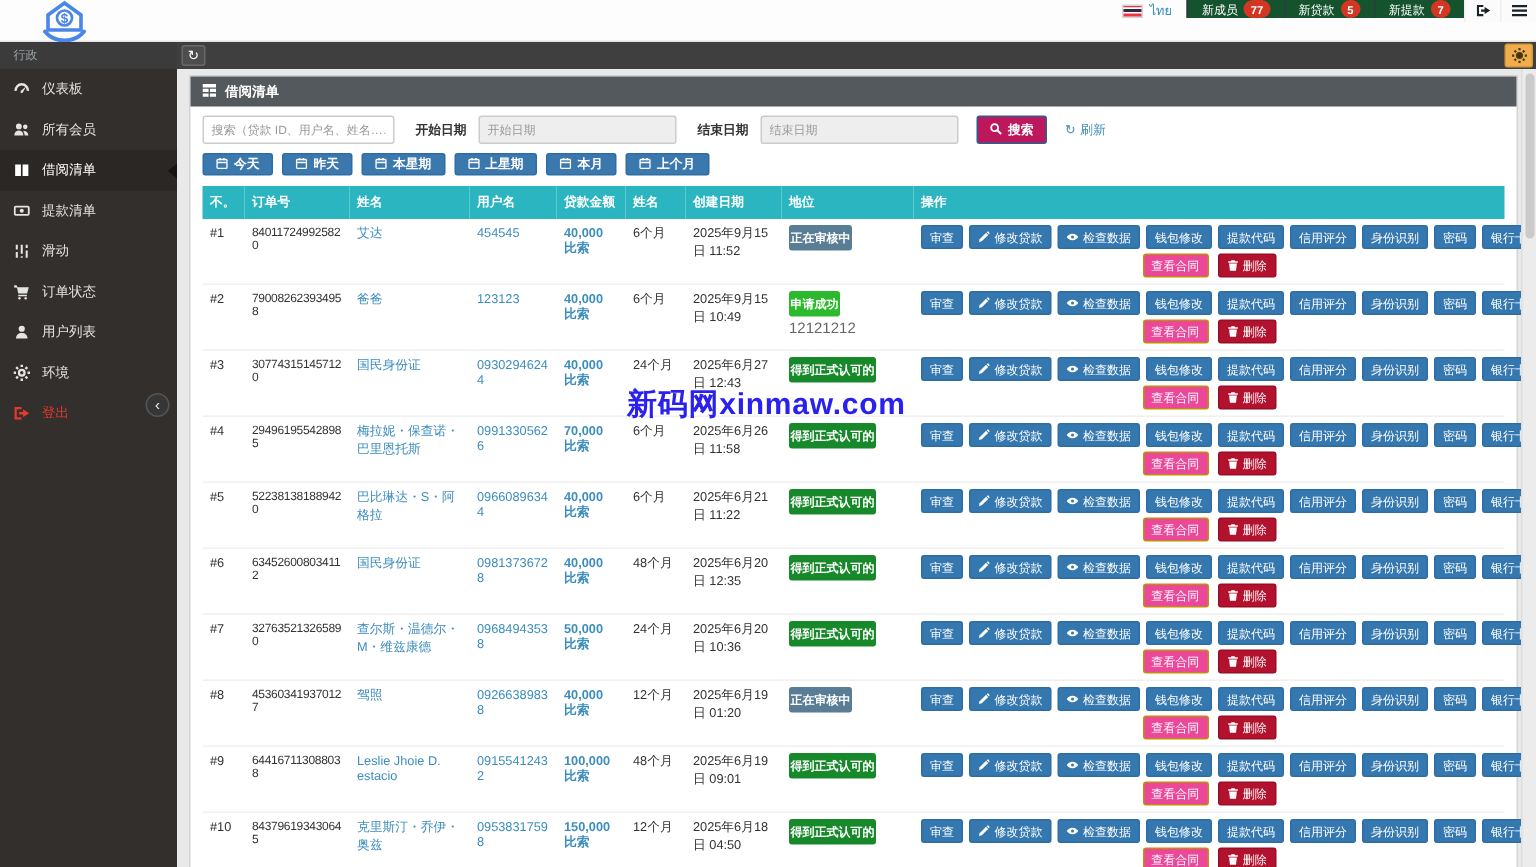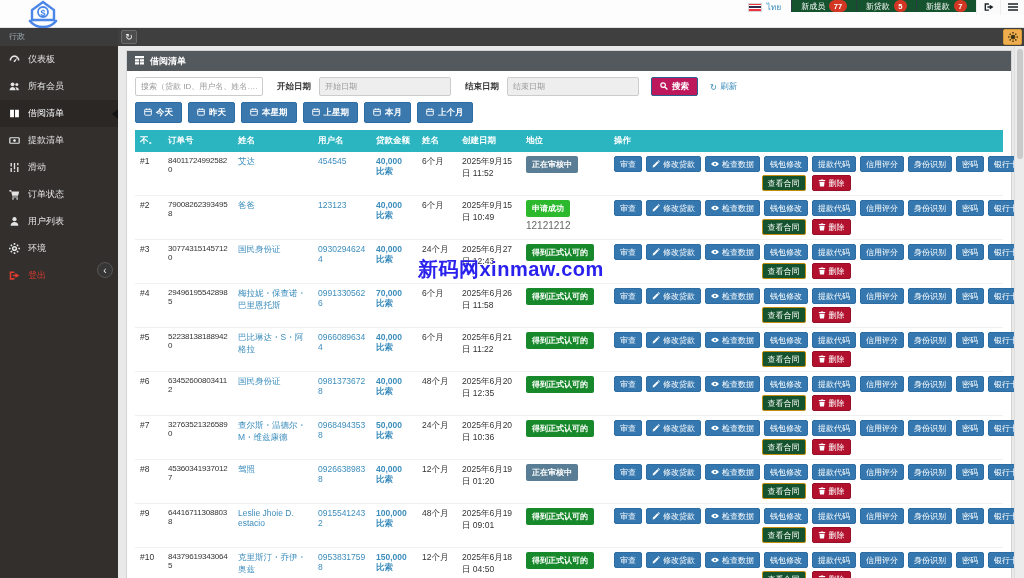--- a/index.html
+++ b/index.html
@@ -50,41 +50,41 @@
   .filter-row { display:flex; align-items:center; }
   .search-input { width:128px; height:19px; border:1px solid #ccc; border-radius:2px; font-size:8px; padding:0 5px; color:#555; font-family:inherit; }
   .search-input::placeholder, .date-input::placeholder { color:#999; }
   .flabel { font-size:8.5px; font-weight:bold; color:#333; margin:0 8px 0 14px; }
   .date-input { width:132px; height:19px; background:#eee; border:1px solid #ccc; border-radius:2px; font-size:8px; padding:0 5px; color:#777; font-family:inherit; }
   .btn-search { height:19px; margin-left:12px; background:#be185d; color:#fff; border:1px solid #286090; border-radius:2px; font-size:8.5px; font-weight:bold; display:flex; align-items:center; gap:4px; padding:0 8px; cursor:pointer; font-family:inherit; }
   .btn-search svg { width:8px; height:8px; }
   .refresh-link { color:#3c8dbc; font-size:8.5px; display:flex; align-items:center; gap:3px; margin-left:12px; cursor:pointer; text-decoration:none; }
 
   .quick-row { display:flex; gap:6px; margin-top:6px; }
-  .btn-quick { height:21px; background:#3b78ad; color:#fff; border:1px solid #2e6da4; border-radius:2px; font-size:8.5px; font-weight:bold; display:flex; align-items:center; gap:4px; padding:0 8px; cursor:pointer; font-family:inherit; }
+  .btn-quick { height:15px; background:#3b78ad; color:#fff; border:1px solid #2e6da4; border-radius:2px; font-size:8.5px; font-weight:bold; display:flex; align-items:center; gap:4px; padding:0 8px; cursor:pointer; font-family:inherit; }
   .btn-quick svg { width:8px; height:8px; }
 
   
   table { margin-top:7px; width:100%; border-collapse:collapse; table-layout:fixed; }
   thead th { background:#2ab5c0; color:#fff; font-size:8.5px; font-weight:bold; text-align:left; padding:5px; }
   tbody td { font-size:8.5px; color:#333; padding:4px 5px; border-bottom:1px solid #f0f0f0; vertical-align:top; word-wrap:break-word; }
   tbody tr { height:43px; }
   .c0{width:28px} .c1{width:70px} .c2{width:80px} .c3{width:58px} .c4{width:46px} .c5{width:40px} .c6{width:64px} .c7{width:88px}
   .ord { font-size:8px; letter-spacing:-.2px; }
   .link { color:#3c8dbc; text-decoration:none; cursor:pointer; }
   .amount { color:#3c8dbc; font-weight:bold; }
-  .badge-status { display:inline-block; padding:3px 6px; border-radius:2px; color:#fff; font-size:8px; font-weight:bold; }
+  .badge-status { display:inline-block; padding:3px 1px; border-radius:2px; color:#fff; font-size:8px; font-weight:bold; }
   .s-review{background:#587d94} .s-success{background:#2db92d} .s-approved{background:#17892a}
   .status-note { font-size:10px; color:#666; margin-top:3px; }
 
   .act-line1 { display:flex; gap:4px; }
   .act-line2 { display:flex; gap:6px; justify-content:center; margin-top:3px; }
   .act { border-radius:2px; font-size:8px; color:#fff; padding:2px 5px; height:16px; display:inline-flex; align-items:center; gap:3px; cursor:pointer; font-family:inherit; white-space:nowrap; }
   .act.blue { background:#3578b0; border:1px solid #2d6da3; }
-  .act.orange { background:#14532d; border:1px solid #c08d0d; }
+  .act.orange { background:#ec4899; border:1px solid #c08d0d; }
   .act.red { background:#b3122f; border:1px solid #990e27; }
   .ai { display:inline-flex; } .ai svg { width:8px; height:8px; }
 
   .watermark { position:absolute; left:418px; top:256px; z-index:40; font-size:20px; font-weight:bold; color:#2a21ee; letter-spacing:.5px; pointer-events:none; }
 </style>
 </head>
 <body>
 
 <div class="app">
 

